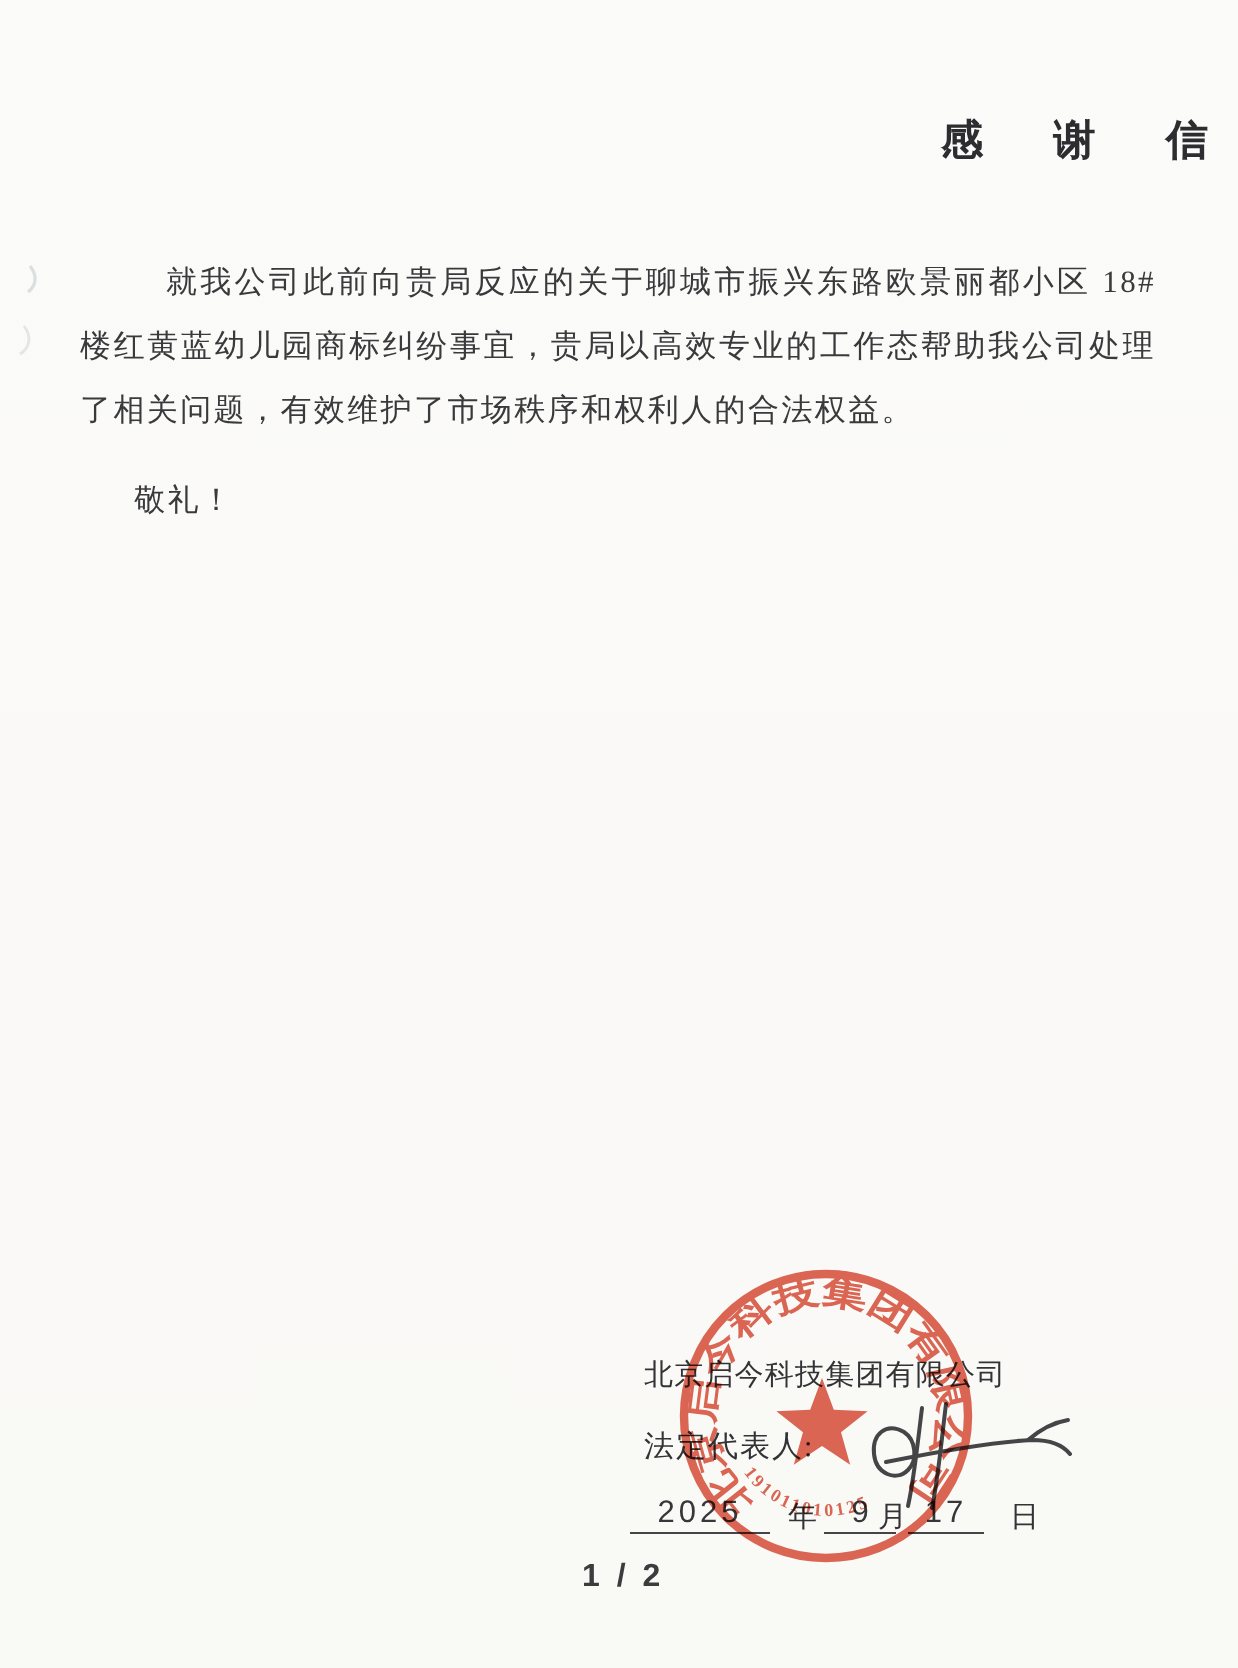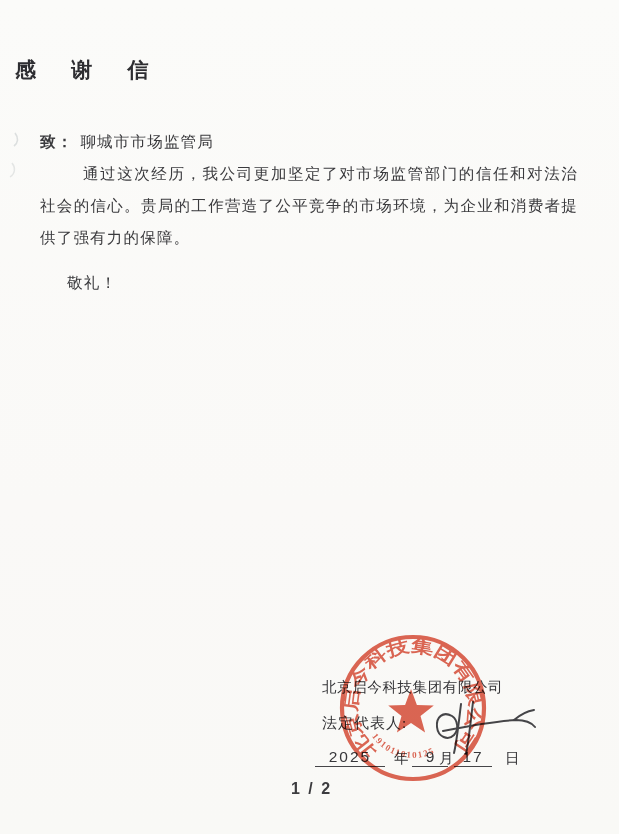--- a/index.html
+++ b/index.html
@@ -8,21 +8,21 @@
     position:relative;
     width:619px;height:834px;
     margin:0 auto;
     background:linear-gradient(180deg,#fbfbf9 0%,#faf9f7 60%,#f9f9f6 100%);
     overflow:hidden;
     font-family:"Liberation Serif","DejaVu Serif",serif;
     color:#3a3a3d;
   }
   .title{
     position:absolute;top:56px;left:0;width:100%;
-    text-align:left;
+    text-align:right;
     font-size:21px;font-weight:bold;color:#2d2d31;
     letter-spacing:15px;text-indent:15px;
   }
   .flow{
     position:absolute;left:40px;top:126px;width:538px;
     font-size:15.5px;line-height:32px;letter-spacing:1.2px;
     text-align:justify;
   }
   .salutation{margin:0;}
   .salutation .to{font-weight:bold;margin-right:7px;}
@@ -65,24 +65,21 @@
   .seal-text{font-family:"Liberation Serif","DejaVu Serif",serif;font-weight:bold;}
 </style>
 </head>
 <body>
 
 <div class="page">
 
   <div class="title">感  谢  信</div>
 
   <div class="flow">
-    <div class="salutation">
-      <span class="to">致：</span><span>聊城市市场监管局</span>
-    </div>
-    <p>通过这次经历，我公司更加坚定了对市场监管部门的信任和对法治社会的信心。贵局的工作营造了公平竞争的市场环境，为企业和消费者提供了强有力的保障。</p>
+    <p>就我公司此前向贵局反应的关于聊城市振兴东路欧景丽都小区 18#楼红黄蓝幼儿园商标纠纷事宜，贵局以高效专业的工作态帮助我公司处理了相关问题，有效维护了市场秩序和权利人的合法权益。</p>
     <p class="salute">敬礼！</p>
   </div>
 
   <div class="sig-company">北京启今科技集团有限公司</div>
   <div class="sig-rep">法定代表人:</div>
 
   <div class="date-row">
     <span class="date-num d-year">2025</span>
     <span class="date-zh z-year">年</span>
     <span class="date-num d-month">9</span>

